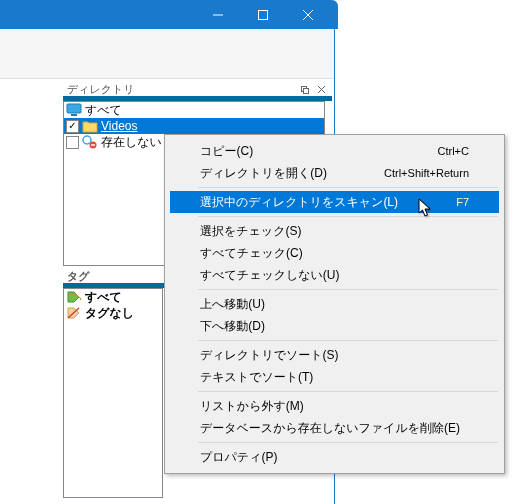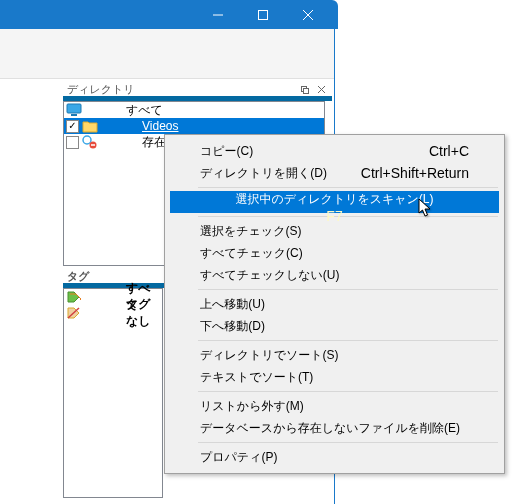--- a/index.html
+++ b/index.html
@@ -21,32 +21,32 @@
 .panel-header { height: 18px; display: flex; align-items: center; padding: 0 4px; background: #fff; border-bottom: 5px solid #0369a1; }
 .panel-title { flex: 1; color: #555; font-size: 11px; }
 .panel-ctrl { width: 14px; height: 14px; display: flex; align-items: center; justify-content: center; margin-left: 2px; }
 .panel-ctrl svg { stroke: #666; stroke-width: 1; fill: none; }
 
 .tree { border: 1px solid #828790; background: #fff; width: 262px; margin-left: 0; height: 165px; }
 .tree-item { height: 16px; display: flex; align-items: center; padding-left: 2px; gap: 3px; }
 .tree-item.selected { background: #0078d7; color: #fff; text-decoration: underline; }
 .tree-item .chk { width: 13px; height: 13px; border: 1px solid #888; background: #fff; display: flex; align-items: center; justify-content: center; }
 .tree-item .chk.checked::after { content: "✓"; font-size: 10px; color: #000; line-height: 1; }
-.tree-item .label { font-size: 12px; margin-left: 41px; }
+.tree-item .label { font-size: 12px; }
 .ico { width: 16px; height: 16px; display: flex; align-items: center; justify-content: center; }
 
 .panel2 { position: absolute; top: 270px; left: 63px; width: 103px; font-weight: bold; }
 .tree2 { border: 1px solid #828790; background: #fff; width: 100px; height: 210px; }
 
 
 .ctxmenu { position: absolute; top: 134px; left: 164px; width: 341px; background: #f0f0f0; border: 1px solid #a0a0a0; box-shadow: 2px 2px 4px rgba(0,0,0,0.25); padding: 5px; }
 .ctxmenu .item { height: 22px; display: flex; align-items: center; padding: 0 30px 0 30px; position: relative; color: #000; }
 .ctxmenu .item .txt { flex: 1; }
-.ctxmenu .item .accel { color: #000; font-size: 14px; }
-.ctxmenu .item.hl { background: #0078d7; color: #fff; flex-direction: column; }
+.ctxmenu .item .accel { color: #000; font-size: 11px; }
+.ctxmenu .item.hl { background: #0078d7; color: #fff; }
 .ctxmenu .item.hl .accel { color: #fef9c3; }
 .ctxmenu .sep { height: 1px; background: #d7d7d7; margin: 3px 1px 3px 28px; }
 .iconbar { position: absolute; left: 0; top: 0; bottom: 0; width: 26px; }
 
 .cursor { position: absolute; top: 198px; left: 418px; pointer-events: none; }
 .cursor svg { filter: drop-shadow(1px 1px 1px rgba(0,0,0,0.3)); }
 </style>
 </head>
 <body>
 

